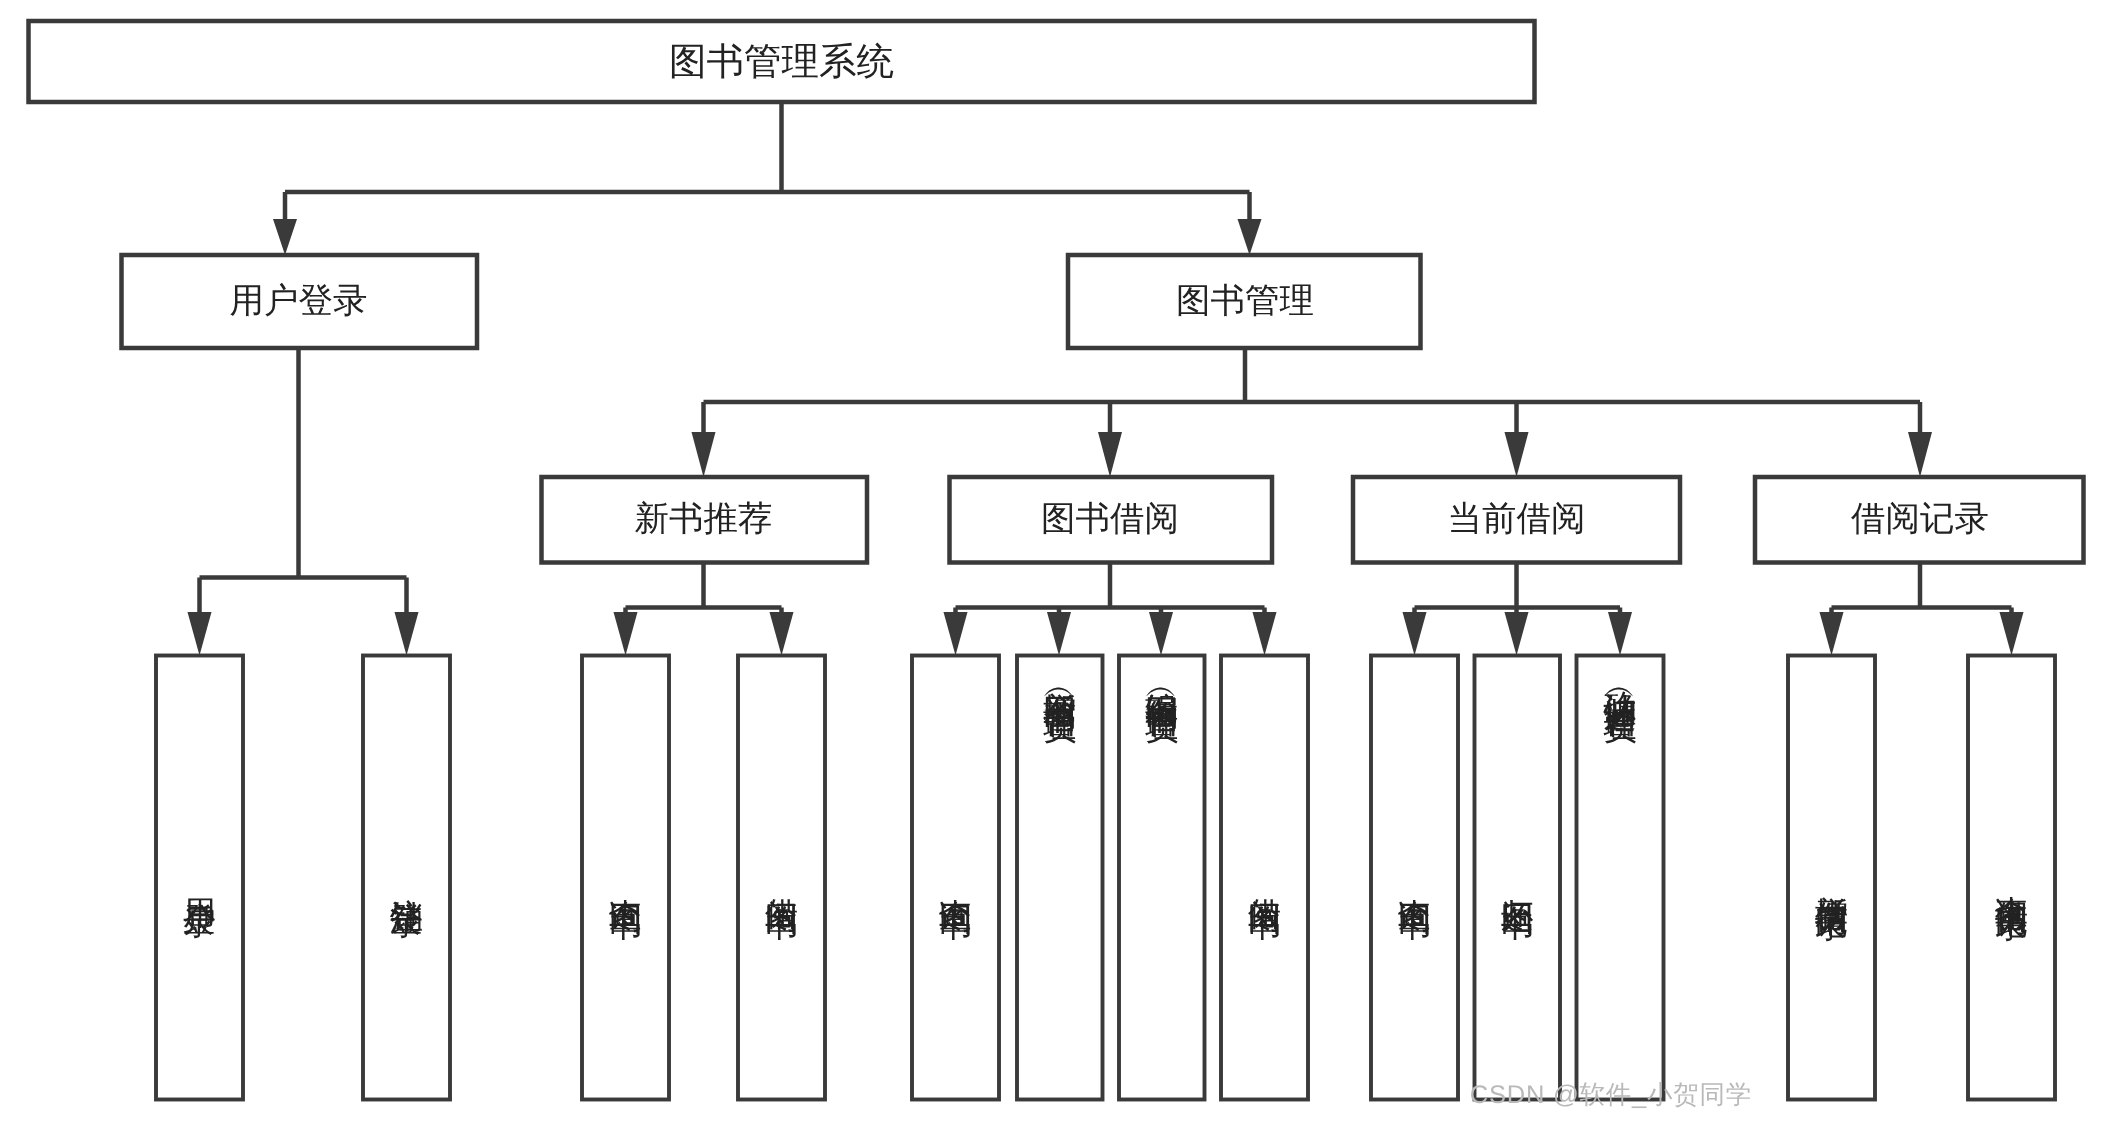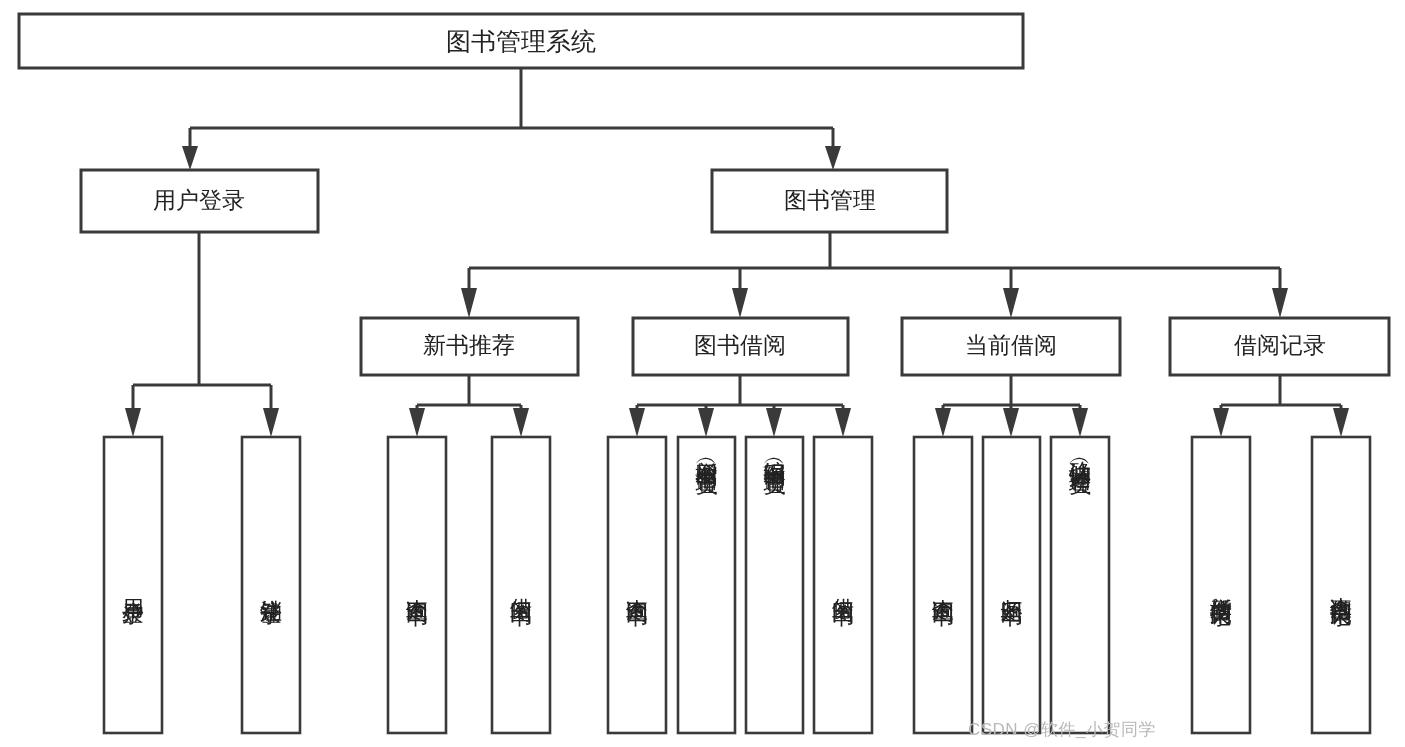--- a/index.html
+++ b/index.html
@@ -62,21 +62,21 @@
     font-family: "Liberation Sans", "DejaVu Sans", sans-serif;
     font-size: 22px;
     line-height: 1.18;
     letter-spacing: 2px;
     color: #222222;
     white-space: nowrap;
     text-align: center;
   }
   .watermark {
     position: absolute;
-    right: 22px;
+    right: 10px;
     bottom: 6px;
     font-family: "Liberation Sans", "DejaVu Sans", sans-serif;
     font-size: 17px;
     color: #b9b9b9;
     letter-spacing: 0.5px;
     user-select: none;
   }
 </style>
 </head>
 <body>

